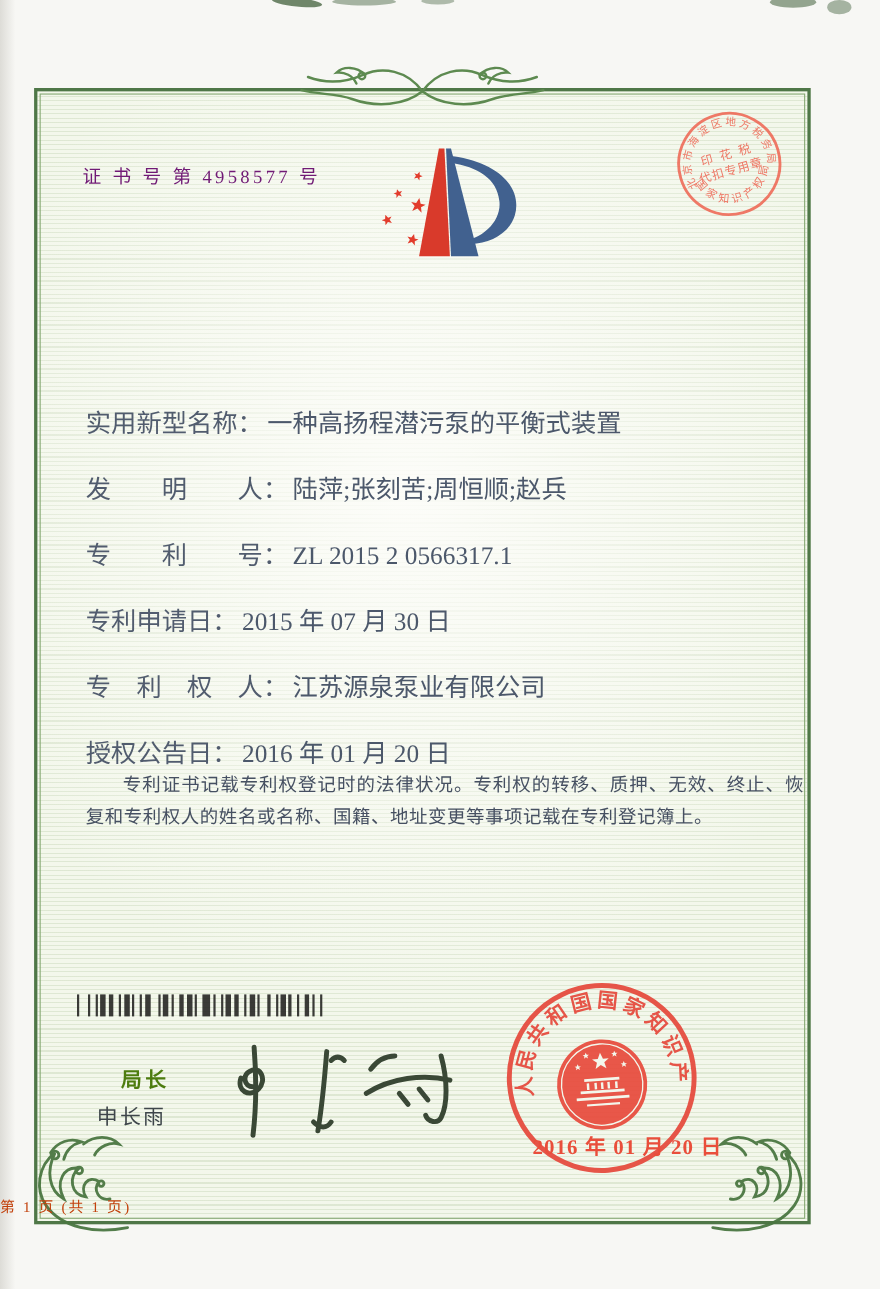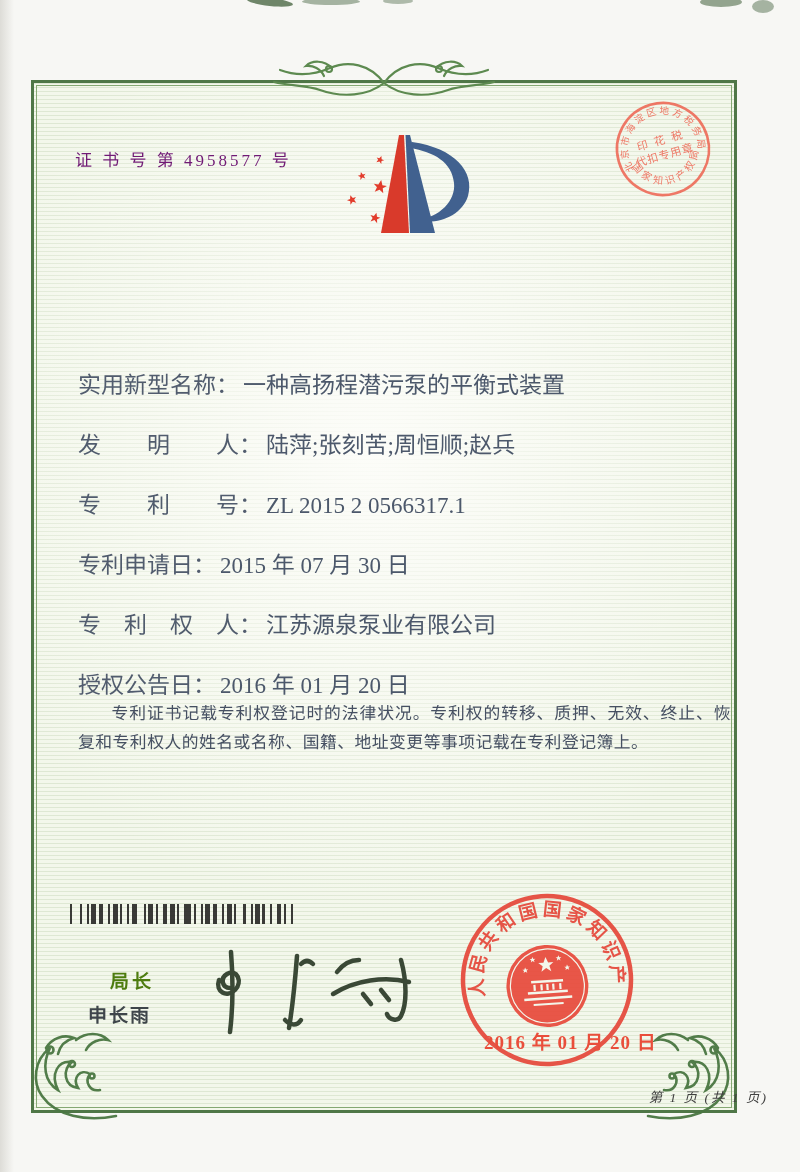--- a/index.html
+++ b/index.html
@@ -26,26 +26,26 @@
   .field-row{height:60px;font-size:23px;color:#515c6e;}
   .field-row .val{margin-left:4px;color:#4c586b;}
   .paras{position:absolute;left:78px;top:700px;width:653px;
     font-size:16.8px;line-height:28.5px;color:#465062;text-align:justify;letter-spacing:.5px;}
   .paras p{margin:0;text-indent:2em;}
   .barcode{position:absolute;left:70px;top:904px;width:226px;height:20px;display:flex;align-items:stretch;}
   .barcode span{display:block;height:100%;}
   .bar-b{background:#20201e;opacity:.88;}
   .sig-title{position:absolute;left:88px;top:966px;font-size:19px;font-weight:700;color:#4d7c0f;
     font-family:"Liberation Sans","DejaVu Sans",sans-serif;letter-spacing:3px;margin-left:22px;}
-  .sig-name{position:absolute;left:88px;top:1000px;font-size:19px;font-weight:700;color:#3e454a;
+  .sig-name{position:absolute;left:88px;top:1000px;font-size:19px;font-weight:400;color:#3e454a;
     font-family:"Liberation Sans","DejaVu Sans",sans-serif;letter-spacing:2px;}
   .seal-date{position:absolute;left:484px;top:1027px;font-size:19px;font-weight:600;
     color:#e94e3b;letter-spacing:1px;z-index:6;}
-  .footer{position:absolute;left:0;top:1086px;width:768px;text-align:right;
-    font-size:13.5px;color:#404040;letter-spacing:2px;font-style:italic;}
+  .footer{position:absolute;left:0;top:1086px;width:768px;text-align:left;
+    font-size:13.5px;color:#c2410c;letter-spacing:2px;}
   .artifact{position:absolute;border-radius:50%;background:#41603b;}
   svg{position:absolute;}
   .seal-svg text{font-family:"Liberation Serif","DejaVu Serif",serif;}
 </style>
 </head>
 <body>
 
 <div class="scan">
   <div class="edge-shadow"></div>
 

